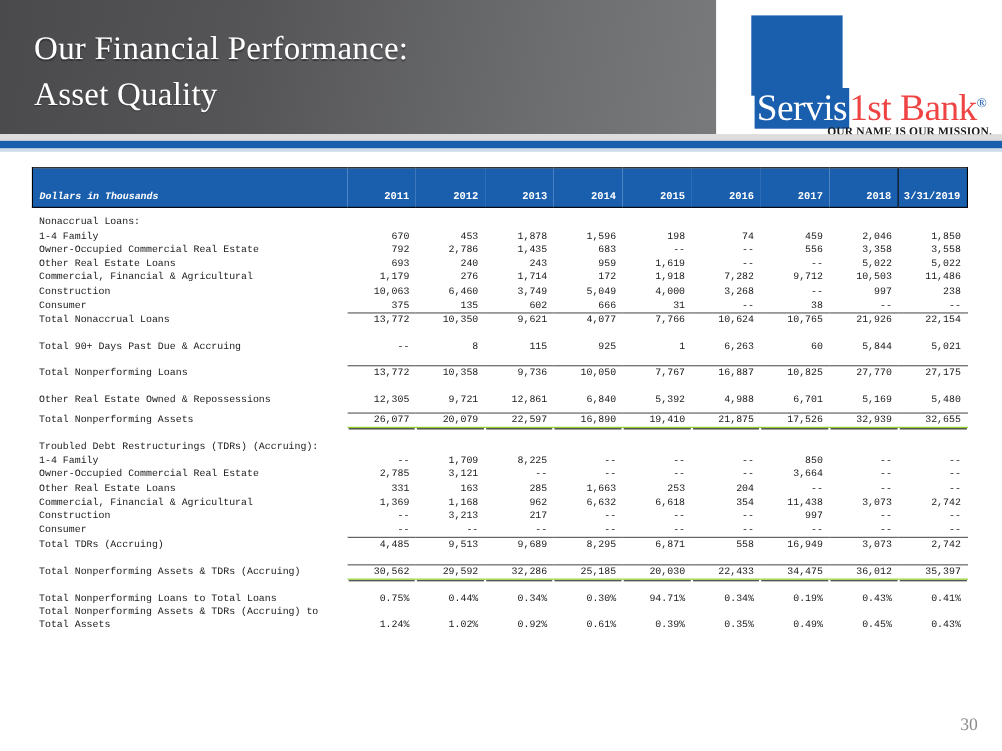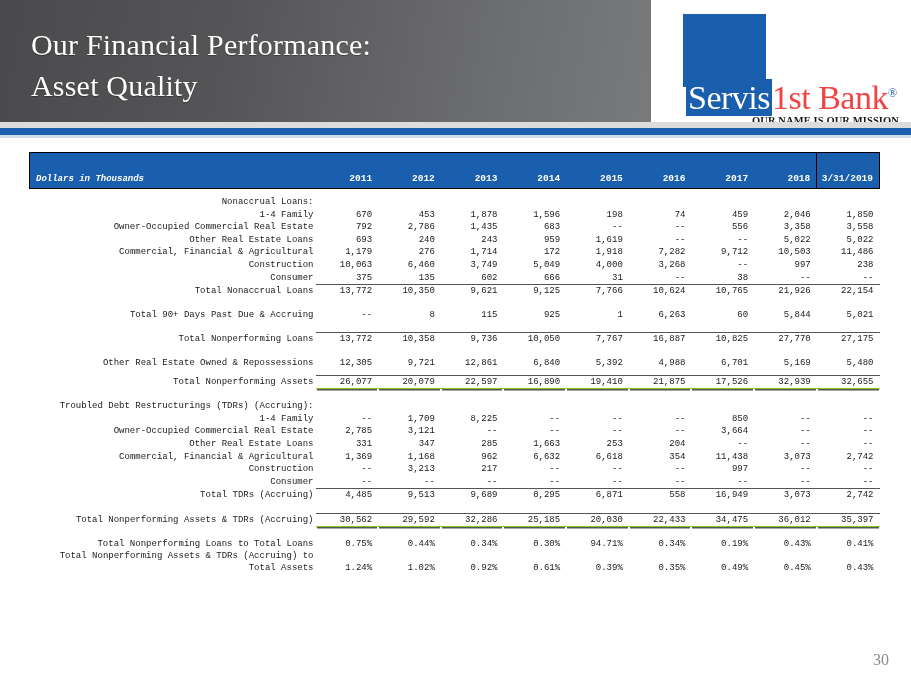--- a/index.html
+++ b/index.html
@@ -113,21 +113,21 @@
   
   tr.r td{
     font-size:9px;
     text-align:right;
     padding:0 6px 0 0;
     height:12.6px;
     line-height:12.6px;
     white-space:nowrap;
   }
   tr.r td.lbl{
-    text-align:right;padding-left:6px;padding-right:2px;
+    text-align:left;padding-left:6px;padding-right:2px;
   }
   td.ind{padding-left:17px;}
   td.ind2{padding-left:6px;}
 
   tr.spacer td{height:11px;line-height:11px;}
   tr.spacer-sm td{height:7px;line-height:7px;}
   tr.spacer-xs td{height:5px;line-height:5px;}
 
   
   .rule-top{border-top:1px solid #555;}
@@ -281,21 +281,21 @@
           <td class="num ">--</td>
           <td class="num ">38</td>
           <td class="num ">--</td>
           <td class="num ">--</td>
         </tr>
         <tr class="r">
           <td class="lbl ind2">Total Nonaccrual Loans</td>
           <td class="num rule-top">13,772</td>
           <td class="num rule-top">10,350</td>
           <td class="num rule-top">9,621</td>
-          <td class="num rule-top">9,125</td>
+          <td class="num rule-top">4,077</td>
           <td class="num rule-top">7,766</td>
           <td class="num rule-top">10,624</td>
           <td class="num rule-top">10,765</td>
           <td class="num rule-top">21,926</td>
           <td class="num rule-top">22,154</td>
         </tr>
         <tr class="spacer">
           <td colspan="10">&nbsp;</td>
         </tr>
         <tr class="r">
@@ -390,21 +390,21 @@
           <td class="num ">--</td>
           <td class="num ">--</td>
           <td class="num ">--</td>
           <td class="num ">3,664</td>
           <td class="num ">--</td>
           <td class="num ">--</td>
         </tr>
         <tr class="r">
           <td class="lbl ind">Other Real Estate Loans</td>
           <td class="num ">331</td>
-          <td class="num ">347</td>
+          <td class="num ">163</td>
           <td class="num ">285</td>
           <td class="num ">1,663</td>
           <td class="num ">253</td>
           <td class="num ">204</td>
           <td class="num ">--</td>
           <td class="num ">--</td>
           <td class="num ">--</td>
         </tr>
         <tr class="r">
           <td class="lbl ind">Commercial, Financial &amp; Agricultural</td>

